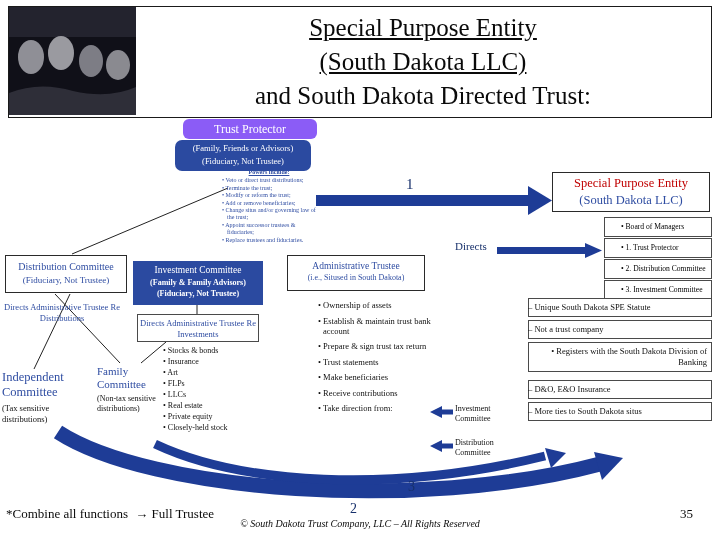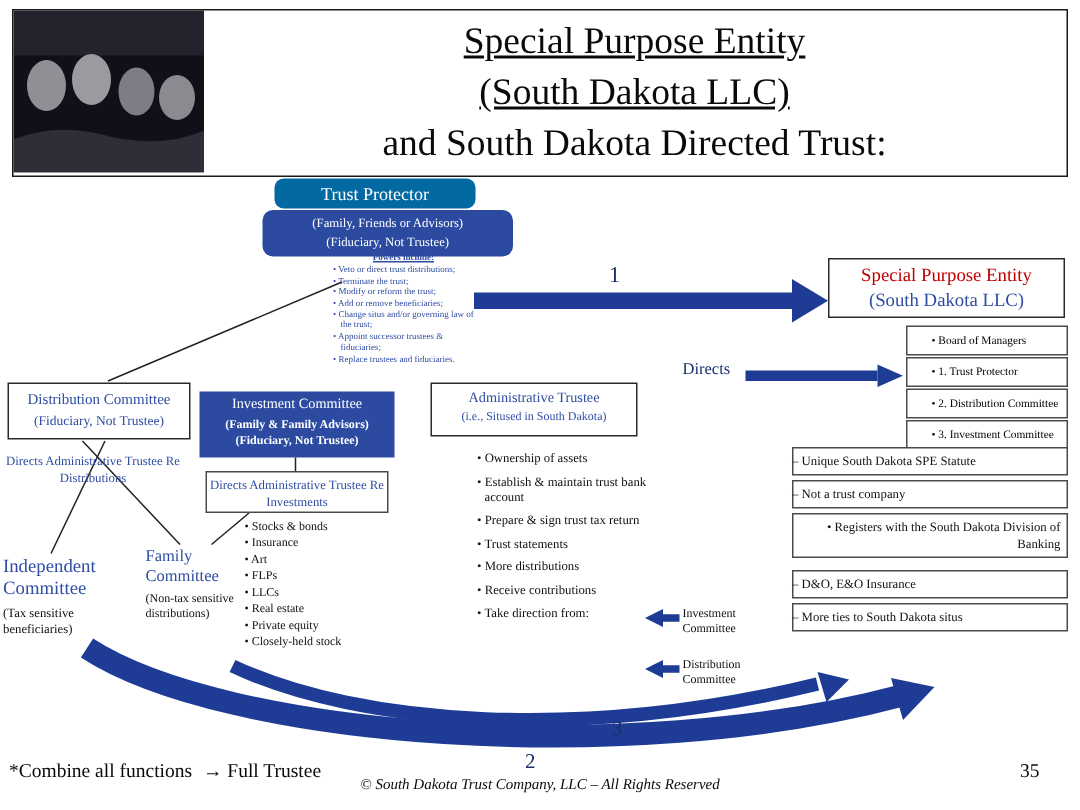--- a/index.html
+++ b/index.html
@@ -9,23 +9,23 @@
   .u{text-decoration:underline;}
   .hang{padding-left:6px;text-indent:-5px;}
 
   .arrows-layer{left:0;top:0;}
 
   .header-frame{left:8px;top:6px;width:702px;height:110px;border:1px solid #1a1a1a;}
   .rushmore{left:9px;top:7px;width:127px;height:108px;}
   .rushmore svg{display:block;width:100%;height:100%;}
   .title-block{left:140px;top:11px;width:566px;text-align:center;font-size:25px;line-height:34px;color:#0a0a0a;}
 
-  .tp-title-box{left:183px;top:119px;width:134px;height:20px;background:#0369a1;border-radius:6px;
+  .tp-title-box{left:183px;top:119px;width:134px;height:20px;background:#8b5cf6;border-radius:6px;
                 color:#fff;font-size:12px;line-height:20px;text-align:center;}
-  .tp-sub-box{left:175px;top:140px;width:167px;height:31px;background:#2B4AA0;border-radius:7px;
+  .tp-sub-box{left:175px;top:140px;width:136px;height:31px;background:#2B4AA0;border-radius:7px;
               color:#fff;font-size:8.5px;line-height:13px;text-align:center;padding-top:2px;box-sizing:border-box;}
 
   .powers-box{left:221px;top:169px;width:96px;color:#2F4DA2;font-size:6px;line-height:7.4px;}
   .powers-title{text-align:center;text-decoration:underline;font-weight:bold;margin-bottom:1px;}
 
   .label-1{left:406px;top:176px;font-size:15px;color:#17306B;}
   .label-2{left:350px;top:501px;font-size:14px;color:#17306B;}
   .label-3{left:408px;top:479px;font-size:14px;color:#17306B;}
   .directs-label{left:455px;top:240px;font-size:11px;color:#17306B;}
 
@@ -197,33 +197,33 @@
     <div class="hang">• Art</div>
     <div class="hang">• FLPs</div>
     <div class="hang">• LLCs</div>
     <div class="hang">• Real estate</div>
     <div class="hang">• Private equity</div>
     <div class="hang">• Closely-held stock</div>
   </div>
 
   <div class="abs ind-com">
     <div class="ind-title">Independent Committee</div>
-    <div class="ind-sub">(Tax sensitive beneficiaries)</div>
+    <div class="ind-sub">(Tax sensitive distributions)</div>
   </div>
   <div class="abs fam-com">
     <div class="fam-title">Family Committee</div>
     <div class="fam-sub">(Non-tax sensitive distributions)</div>
   </div>
 
   <div class="abs admin-fns">
     <div class="hang admin-fn">• Ownership of assets</div>
     <div class="hang admin-fn">• Establish &amp; maintain trust bank account</div>
     <div class="hang admin-fn">• Prepare &amp; sign trust tax return</div>
     <div class="hang admin-fn">• Trust statements</div>
-    <div class="hang admin-fn">• More distributions</div>
+    <div class="hang admin-fn">• Make beneficiaries</div>
     <div class="hang admin-fn">• Receive contributions</div>
     <div class="hang admin-fn">• Take direction from:</div>
   </div>
   <div class="abs src-inv">Investment Committee</div>
   <div class="abs src-dist">Distribution Committee</div>
 
   <div class="abs note n0 hang">– Unique South Dakota SPE Statute</div>
   <div class="abs note n1 hang">– Not a trust company</div>
   <div class="abs note n2 hang">• Registers with the South Dakota Division of Banking</div>
   <div class="abs note n3 hang">– D&amp;O, E&amp;O Insurance</div>

